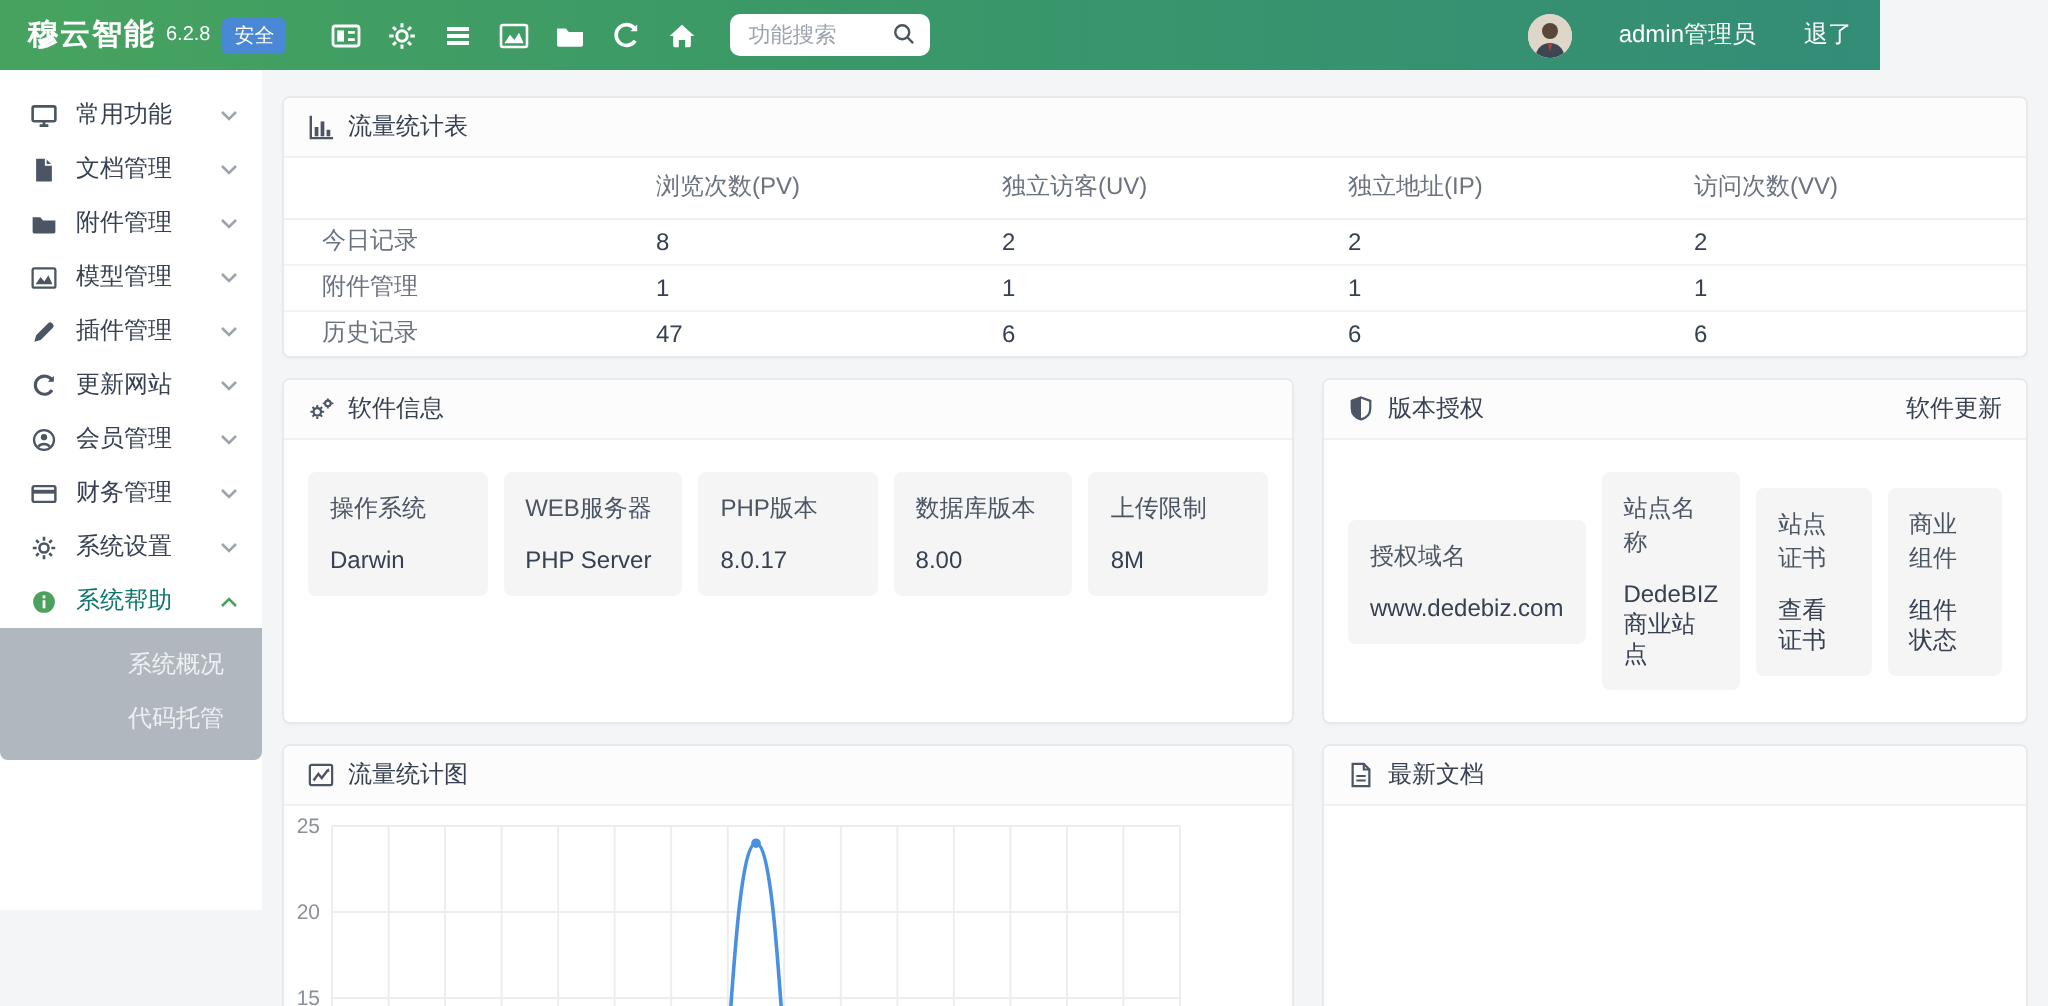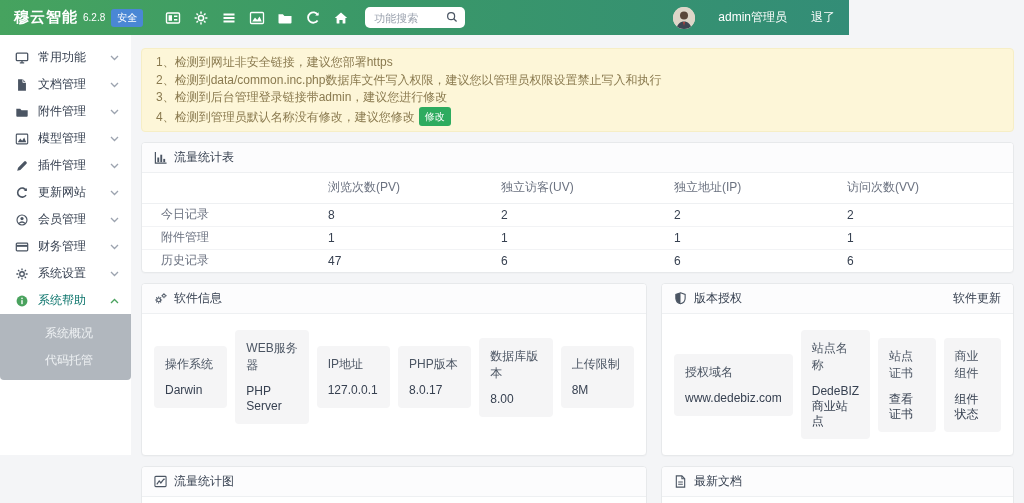--- a/index.html
+++ b/index.html
@@ -1,47 +1,47 @@
 <!DOCTYPE html>
 <html><head>
 <meta charset="utf-8">
 <style>
   * { margin:0; padding:0; box-sizing:border-box; }
   html,body { width:1024px; height:503px; overflow:hidden; }
   body { font-family:"Liberation Sans","DejaVu Sans",sans-serif; background:#f4f5f7; font-size:12px; color:#374151; position:relative; }
 
   
-  .topbar { position:absolute; top:0; left:0; width:849px; height:35px;
+  .topbar { position:absolute; top:0; left:0; width:940px; height:35px;
     background:linear-gradient(90deg,#46a35f 0%,#3a9868 45%,#338d77 100%);
     display:flex; align-items:center; padding:0 14px; color:#fff; z-index:5; }
   .brand { font-size:15px; font-weight:bold; letter-spacing:1px; }
   .brand-ver { font-size:10px; margin-left:5px; }
   .safe-badge { background:#4a87d5; color:#fff; font-size:10px; border-radius:3px; padding:2px 6px; margin-left:6px; }
   .tb-icons { display:flex; align-items:center; gap:12px; margin-left:22px; }
   .tb-icon { width:16px; height:16px; display:inline-flex; cursor:pointer; }
   .tb-icon svg { width:16px; height:16px; }
   .search-wrap { margin-left:16px; position:relative; }
   .search-wrap input { width:100px; height:21px; border:none; border-radius:5px; padding:0 24px 0 9px; font-size:11px; outline:none; color:#374151; font-family:inherit; }
   .search-wrap input::placeholder { color:#9ca3af; }
   .search-wrap .mag { position:absolute; right:6px; top:3px; width:14px; height:14px; }
   .tb-right { margin-left:auto; display:flex; align-items:center; gap:10px; }
   .avatar { width:22px; height:22px; border-radius:50%; background:#e8e0d2; overflow:hidden; display:inline-flex; }
   .tb-user { font-size:12px;margin-left:13px; }
   .tb-logout { font-size:12px; margin-left:14px; cursor:pointer; }
 
   
-  .sidebar { position:absolute; top:35px; left:0; width:131px; height:420px; background:#fff; padding-top:9px; }
+  .sidebar { position:absolute; top:35px; left:0; width:131px; height:420px; background:#fff; padding-top:9px;font-family:Liberation Mono, monospace; }
   .side-item { height:27px; display:flex; align-items:center; padding:0 12px 0 15px; cursor:pointer; color:#374151; }
   .side-item .sicon { width:14px; height:14px; margin-right:9px; display:inline-flex; }
   .side-item .sicon svg { width:14px; height:14px; }
   .side-item .slabel { flex:1; font-size:12px; }
   .side-item .chev { width:9px; height:6px; display:inline-flex; }
   .side-item.active { color:#0f766e; }
   .submenu { background:#b1b7be; border-radius:0 0 4px 4px; padding:6px 0; }
-  .submenu .sub-item { height:27px; line-height:27px; padding-left:45px; color:#eef1f3; font-size:12px; cursor:pointer; }
+  .submenu .sub-item { height:27px; line-height:27px; padding-left:45px; color:#eef1f3; font-size:12px; cursor:pointer;text-align:center; }
 
   
   .main { position:absolute; top:35px; left:131px; width:893px; height:468px; padding:13px 10px 0; overflow:hidden; }
 
   .alert { background:#fdf6d8; border:1px solid #f6eec6; border-radius:4px; padding:5px 14px; color:#8a7a4f; margin-bottom:10px; }
   .alert .aline { line-height:17.5px; font-size:12px; }
   .fix-badge { display:inline-block; background:#2eab5f; color:#fff; font-size:10px; border-radius:3px; padding:1px 6px; margin-left:4px; cursor:pointer; vertical-align:1px; }
 
   .card { background:#fff; border:1px solid #e7e9eb; border-radius:4px; box-shadow:0 1px 1px rgba(0,0,0,.02); overflow:hidden; }
   .card-head { height:30px; display:flex; align-items:center; padding:0 12px; border-bottom:1px solid #eef0f2; background:#fcfcfd; color:#374151; font-size:12px; }
@@ -292,26 +292,20 @@
       </span>
   </div>
   <div class="submenu">
     <div class="sub-item">系统概况</div>
     <div class="sub-item">代码托管</div>
   </div>
 </div>
 
 <div class="main">
 
-  <div class="alert">
-    <div class="aline">1、检测到网址非安全链接，建议您部署https</div>
-    <div class="aline">2、检测到data/common.inc.php数据库文件写入权限，建议您以管理员权限设置禁止写入和执行</div>
-    <div class="aline">3、检测到后台管理登录链接带admin，建议您进行修改</div>
-    <div class="aline"><span>4、检测到管理员默认名称没有修改，建议您修改</span><span class="fix-badge">修改</span></div>
-  </div>
 
   <div class="card">
     <div class="card-head">
       <span class="hicon">
           <svg viewBox="0 0 14 14">
             <path d="M1.5 1v12h12" fill="none" stroke="#4b5563" stroke-width="1.3"></path>
             <rect x="3.6" y="7" width="2" height="5" fill="#4b5563"></rect>
             <rect x="6.8" y="4" width="2" height="8" fill="#4b5563"></rect>
             <rect x="10" y="8.5" width="2" height="3.5" fill="#4b5563"></rect>
           </svg>
@@ -377,24 +371,20 @@
       <div class="ibox-row">
         <div class="ibox">
           <div class="ilabel">操作系统</div>
           <div class="ivalue">Darwin</div>
         </div>
         <div class="ibox">
           <div class="ilabel">WEB服务器</div>
           <div class="ivalue">PHP Server</div>
         </div>
         <div class="ibox">
-          <div class="ilabel">IP地址</div>
-          <div class="ivalue">127.0.0.1</div>
-        </div>
-        <div class="ibox">
           <div class="ilabel">PHP版本</div>
           <div class="ivalue">8.0.17</div>
         </div>
         <div class="ibox">
           <div class="ilabel">数据库版本</div>
           <div class="ivalue">8.00</div>
         </div>
         <div class="ibox">
           <div class="ilabel">上传限制</div>
           <div class="ivalue">8M</div>

